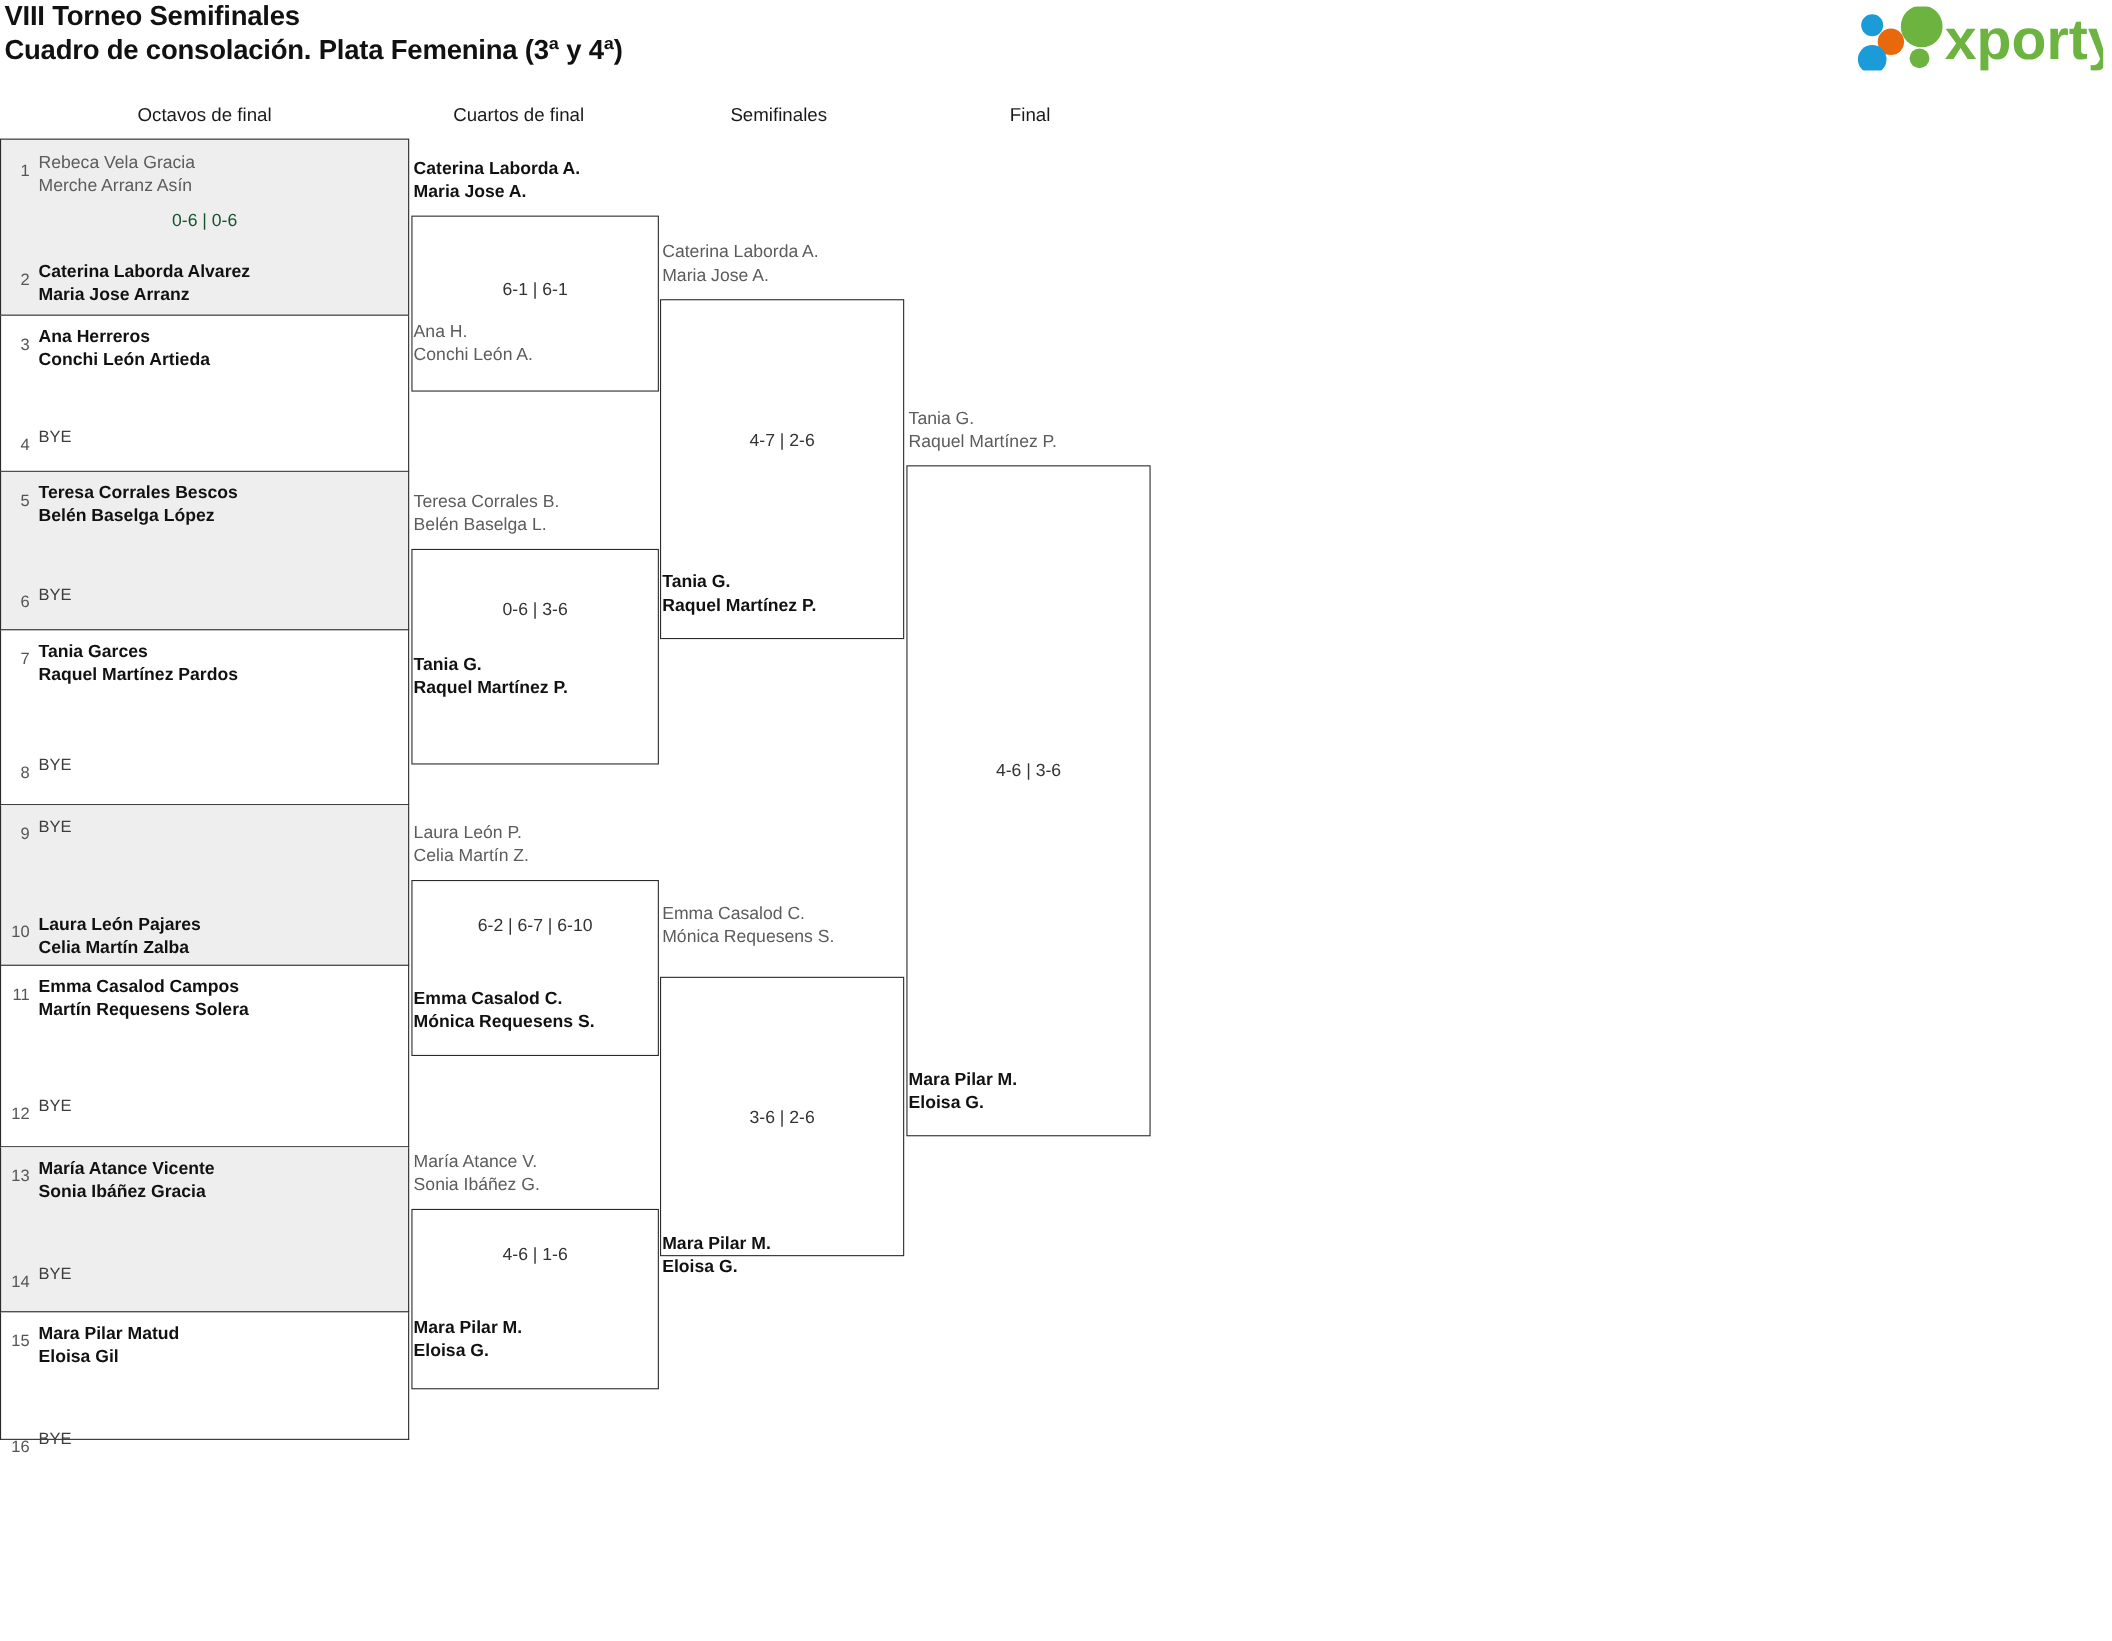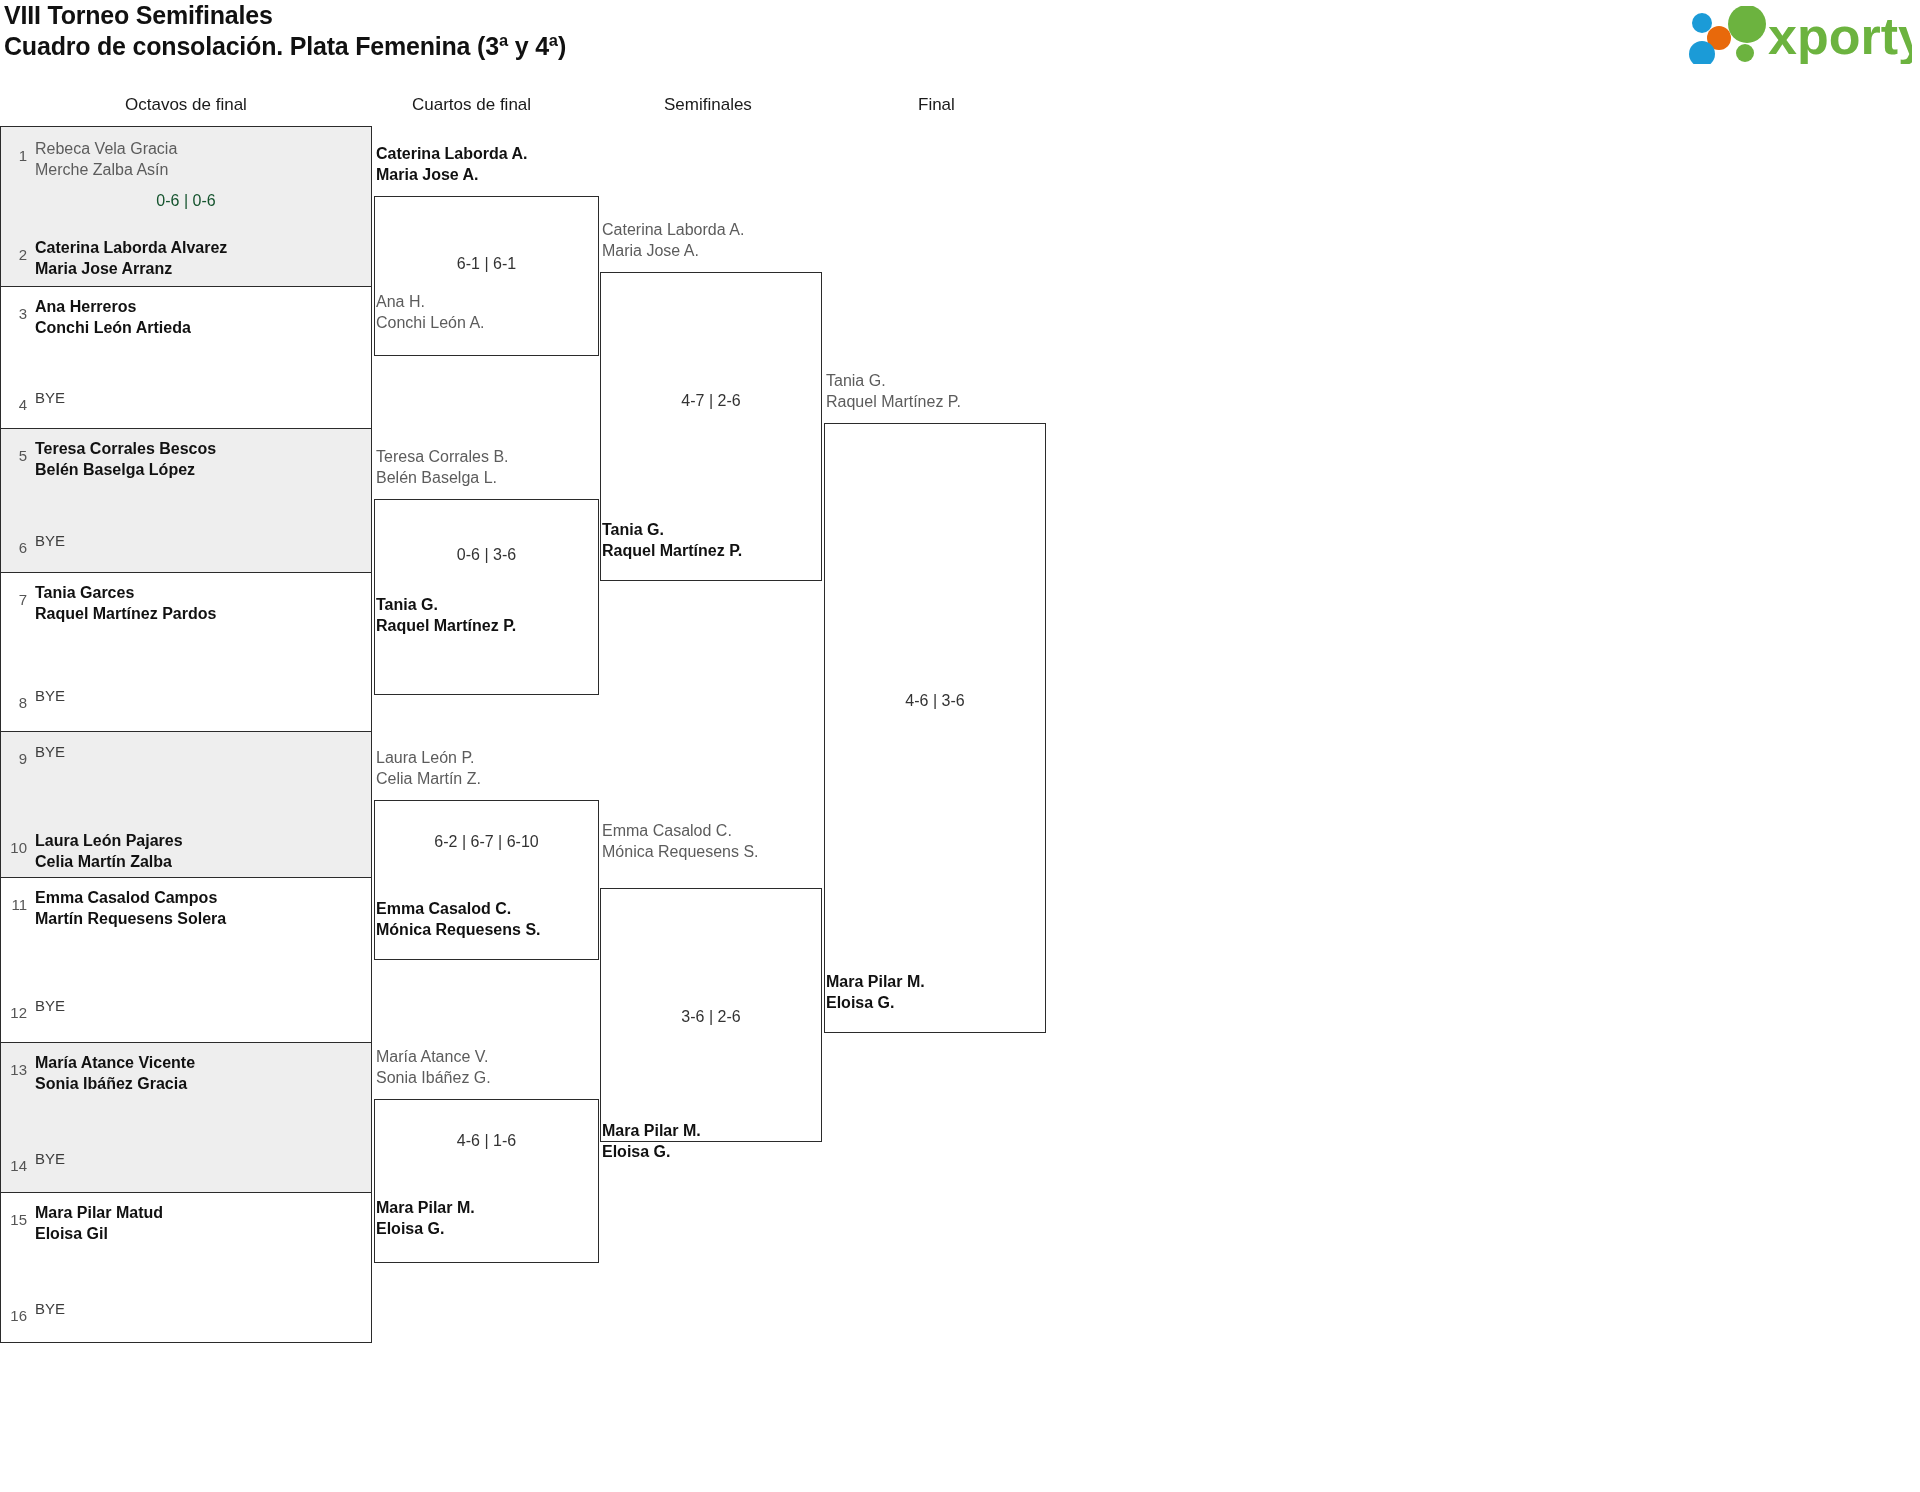--- a/index.html
+++ b/index.html
@@ -156,21 +156,21 @@
 <div class="round-header" style="left:664px;">Semifinales</div>
 <div class="round-header" style="left:918px;">Final</div>
 
 <div id="bracket">
 
   <div class="seed-row first shaded" style="top:126px;height:161px;">
     <div class="seed-entry winner-holder loser" style="top:6px;">
       <span class="seed-num">1</span>
       <span class="seed-names">
         <span class="nm">Rebeca Vela Gracia</span>
-        <span class="nm">Merche Zalba Asín</span>
+        <span class="nm">Merche Arranz Asín</span>
       </span>
     </div>
     <div class="seed-score" style="top:65px;">0-6 | 0-6</div>
     <div class="seed-entry winner" style="top:105px;">
       <span class="seed-num">2</span>
       <span class="seed-names">
         <span class="nm">Caterina Laborda Alvarez</span>
         <span class="nm">Maria Jose Arranz</span>
       </span>
     </div>
@@ -271,21 +271,21 @@
     </div>
     <div class="seed-score" style="top:62px;"></div>
     <div class="seed-entry bye" style="top:100px;">
       <span class="seed-num">14</span>
       <span class="seed-names">
         <span class="nm">BYE</span>
       </span>
     </div>
   </div>
 
-  <div class="seed-row" style="top:1193px;height:150px;">
+  <div class="seed-row" style="top:1193px;height:116px;">
     <div class="seed-entry winner" style="top:4px;">
       <span class="seed-num">15</span>
       <span class="seed-names">
         <span class="nm">Mara Pilar Matud</span>
         <span class="nm">Eloisa Gil</span>
       </span>
     </div>
     <div class="seed-score" style="top:62px;"></div>
     <div class="seed-entry bye" style="top:100px;">
       <span class="seed-num">16</span>

